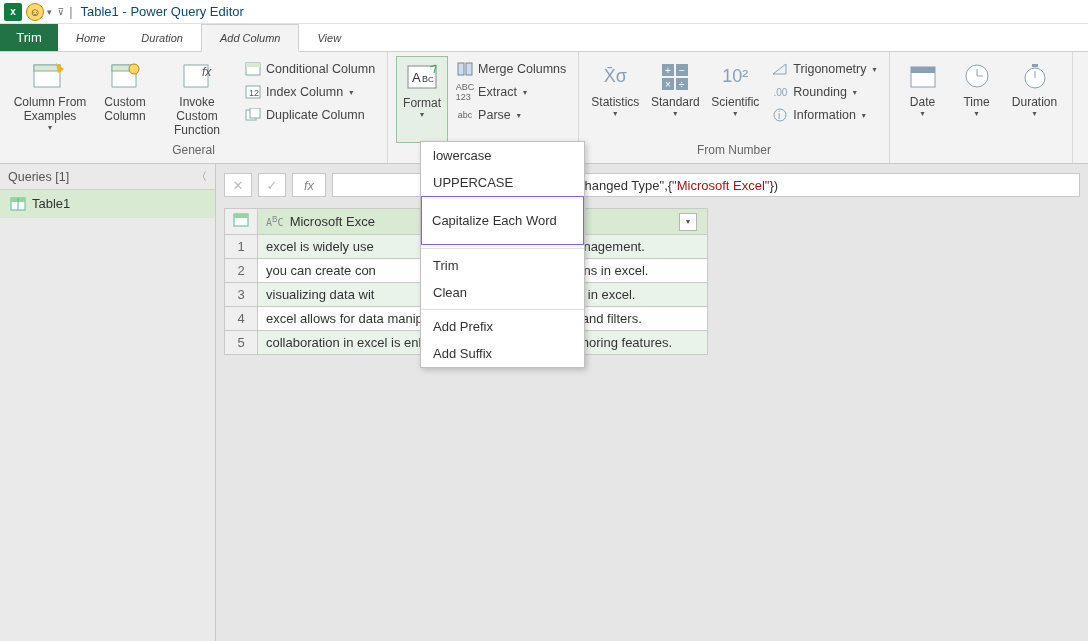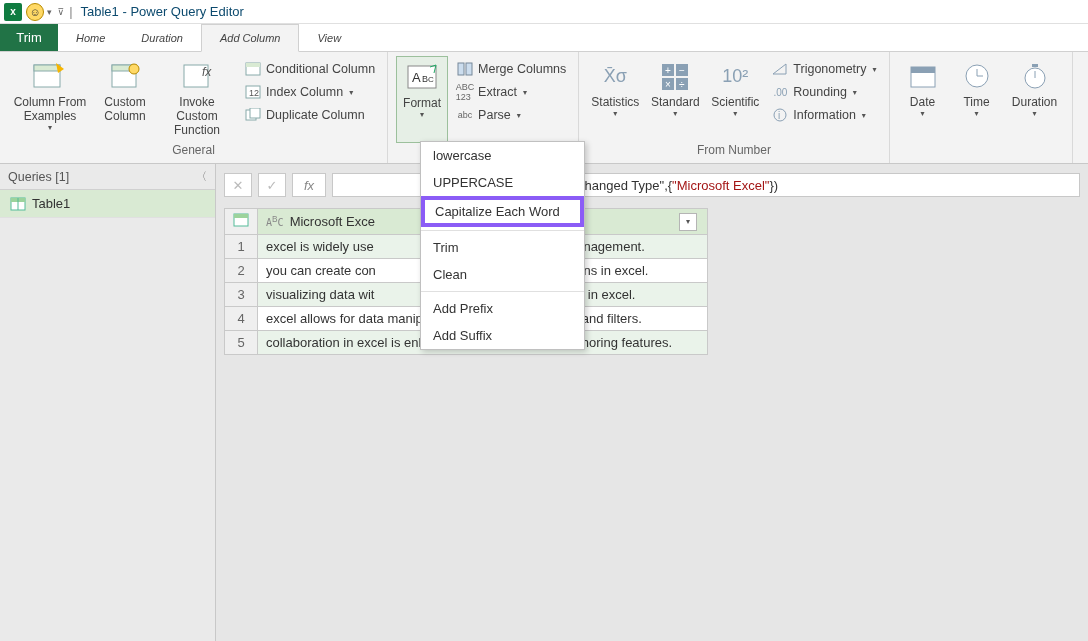--- a/index.html
+++ b/index.html
@@ -55,21 +55,21 @@
 .grid thead th { background:#d9ead3; font-weight:normal;}
 .grid .corner { width:30px; background:#efefef;}
 .col-head { display:flex; align-items:center; gap:4px; color:#333; position:relative;}
 .col-head .col-drop { position:absolute; right:2px; width:18px; height:18px; border:1px solid #b5b5b5; background:#fff; display:flex;align-items:center;justify-content:center;font-size:8px;color:#555;}
 .grid tbody tr:nth-child(odd) td.cell { background:#eaf3ea;}
 .grid tbody tr:nth-child(even) td.cell { background:#fff;}
 
 
 .format-menu { position:absolute; left:420px; top:141px; width:165px; background:#fff; border:1px solid #c0c0c0; box-shadow:2px 2px 6px rgba(0,0,0,0.2); z-index:50;}
 .format-menu .menu-item { padding:6px 12px; font-size:13px; color:#333; cursor:pointer;}
-.format-menu .menu-item.highlight { border:4px solid #8b5cf6; padding:4px 10px;}
+.format-menu .menu-item.highlight { border:1px solid #8b5cf6; padding:16px 10px;}
 .format-menu .menu-sep { height:1px; background:#e0e0e0; margin:3px 0;}
 
 .abc-type { font-size:10px; color:#888; margin-right:2px; font-family:Consolas,monospace;}
 </style>
 </head>
 <body>
 
 <div class="title-bar">
   <span class="title-icon">x</span>
   <span class="smiley">☺</span>

